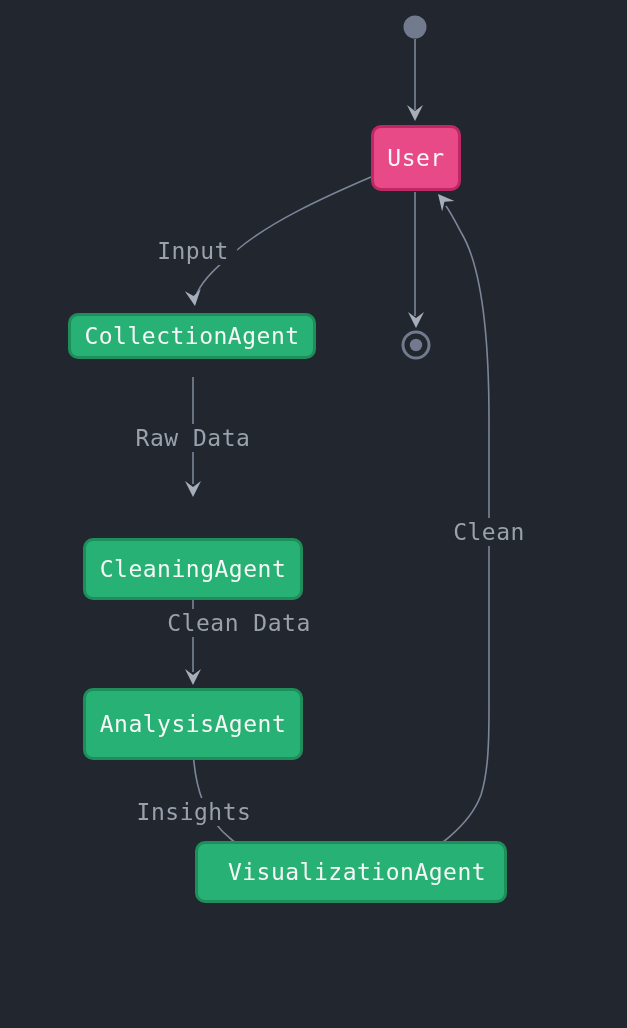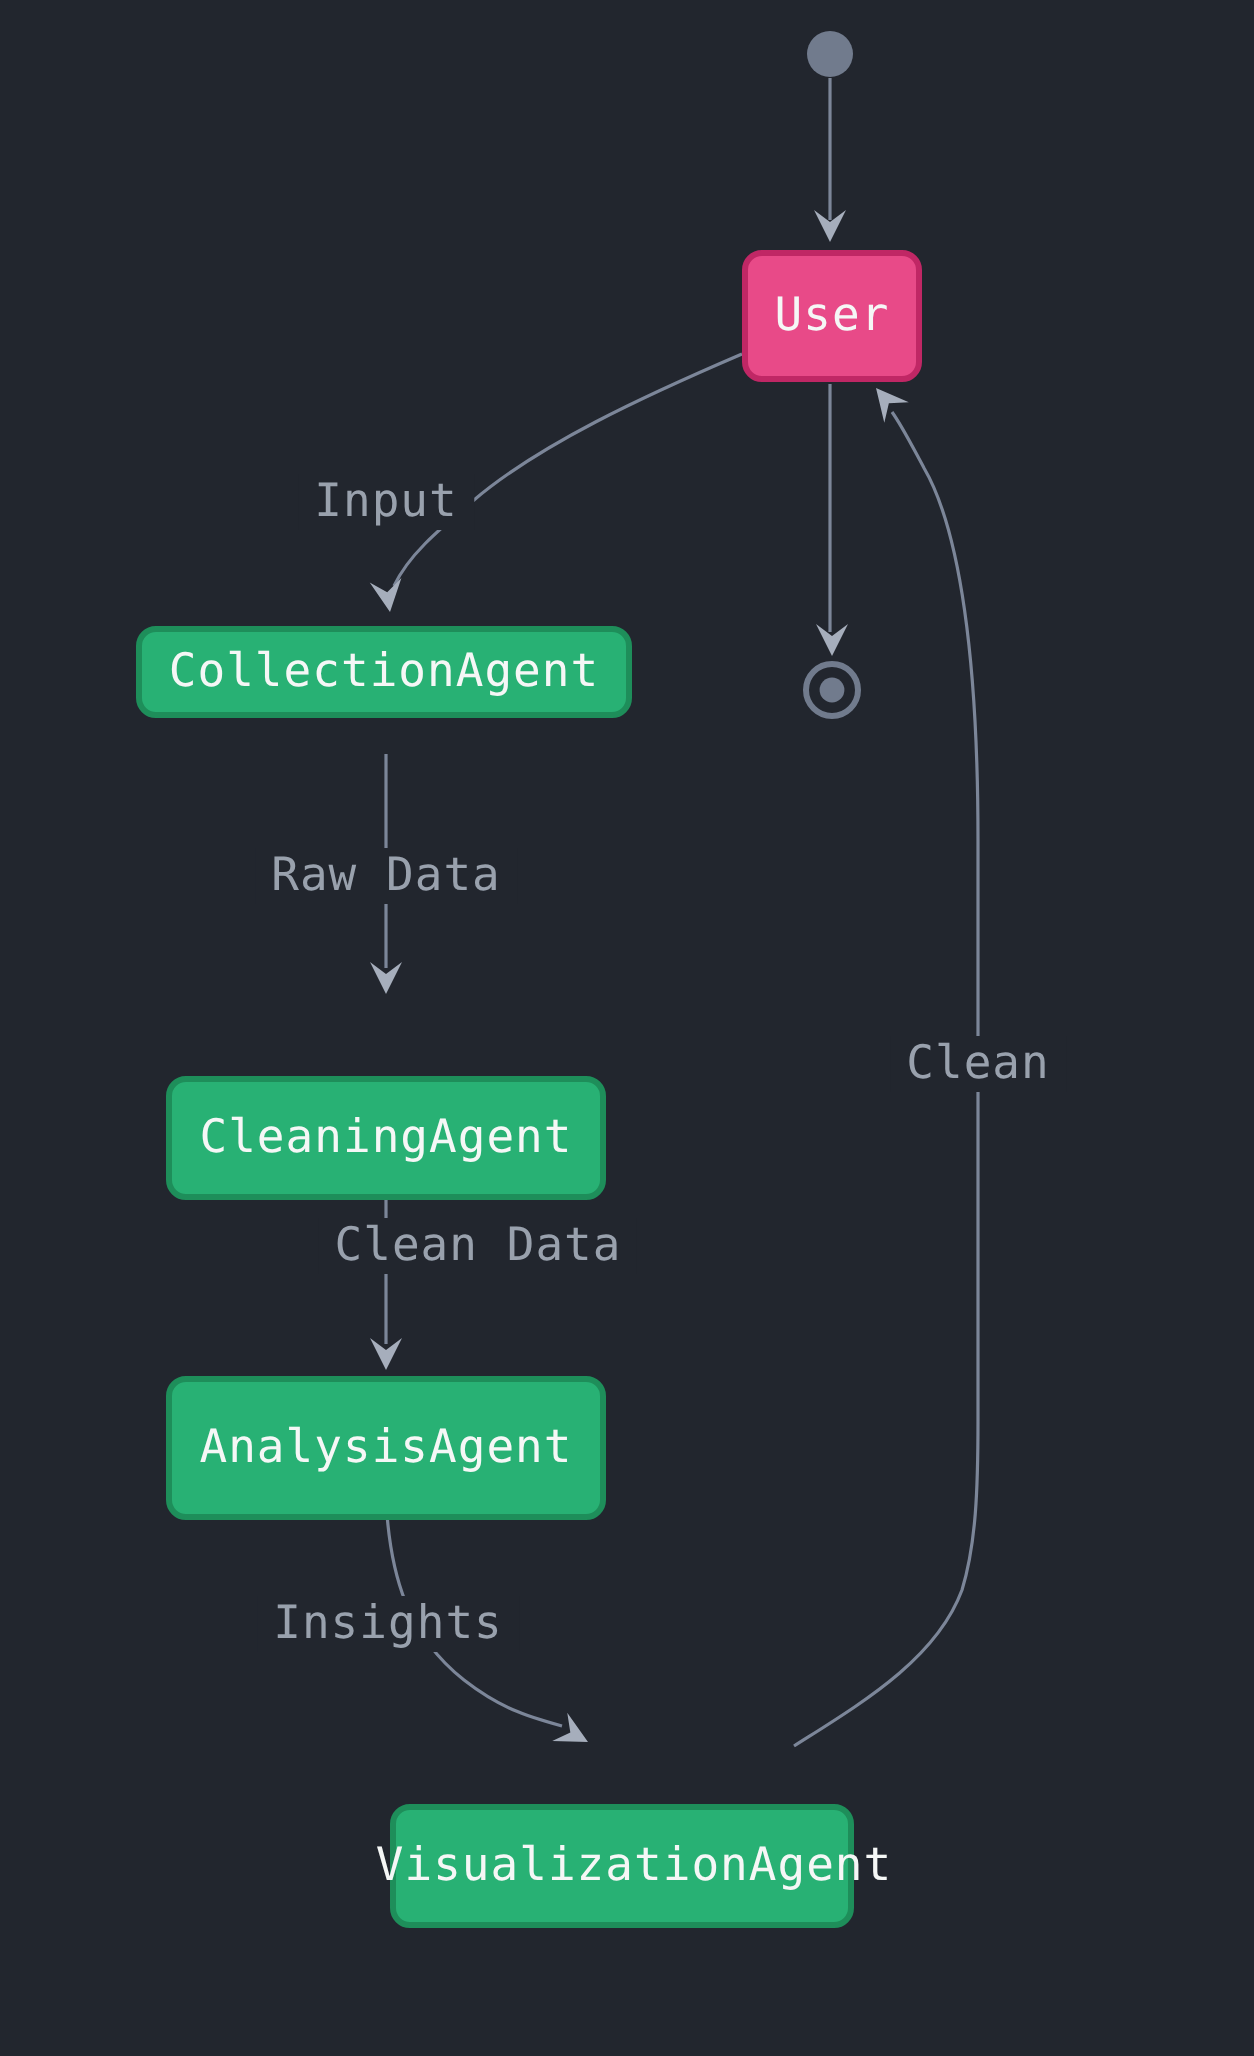--- a/index.html
+++ b/index.html
@@ -36,21 +36,21 @@
     border:3px solid var(--user-border,#c02765);
   }
   .node.agent {
     background:var(--agent-fill,#28b174);
     border:3px solid var(--agent-border,#1e8e5a);
   }
   .node-user          { left:371px; top:125px; width:90px;  height:66px; }
   .node-collection    { left:68px;  top:313px; width:248px; height:46px; }
   .node-cleaning      { left:83px;  top:500px; width:220px; height:62px;margin-top:38px; }
   .node-analysis      { left:83px;  top:688px; width:220px; height:72px; }
-  .node-visualization { left:195px; top:902px; width:232px; height:62px;padding-left:12px; }
+  .node-visualization { left:195px; top:841px; width:312px; height:62px;padding-left:12px; }
 
   .edge-label {
     position:absolute;
     transform:translate(-50%,-50%);
     background:var(--background,#22262e);
     color:var(--label-text,#99a1ad);
     font-size:23px; letter-spacing:0.5px;
     padding:1px 8px;
     white-space:nowrap;
   }

